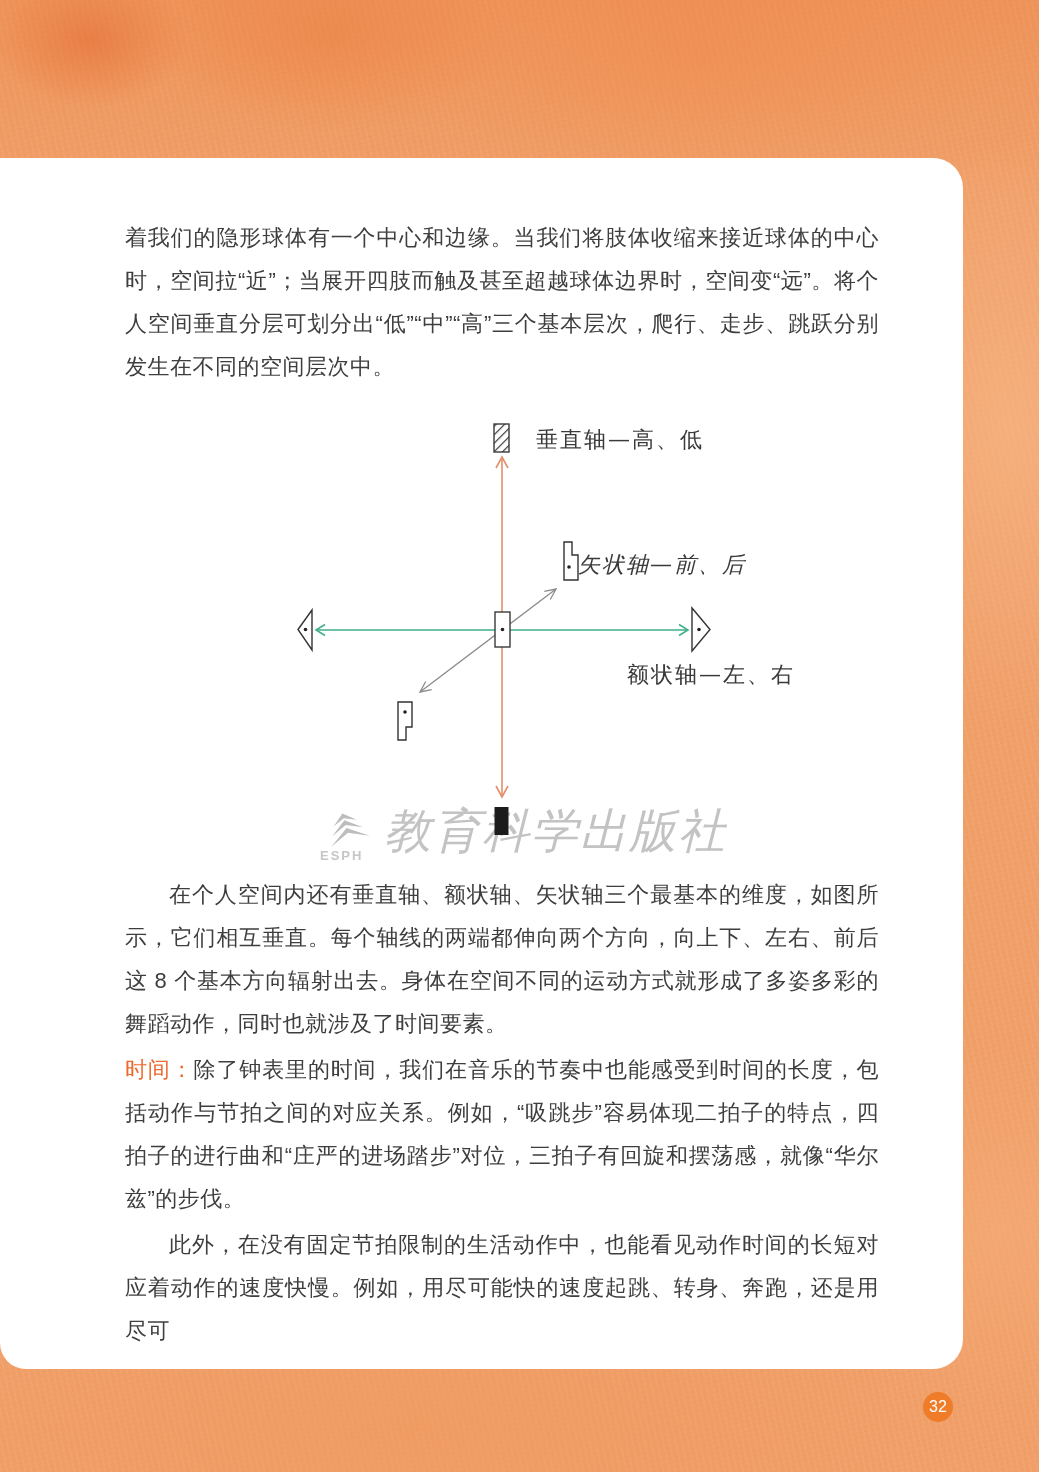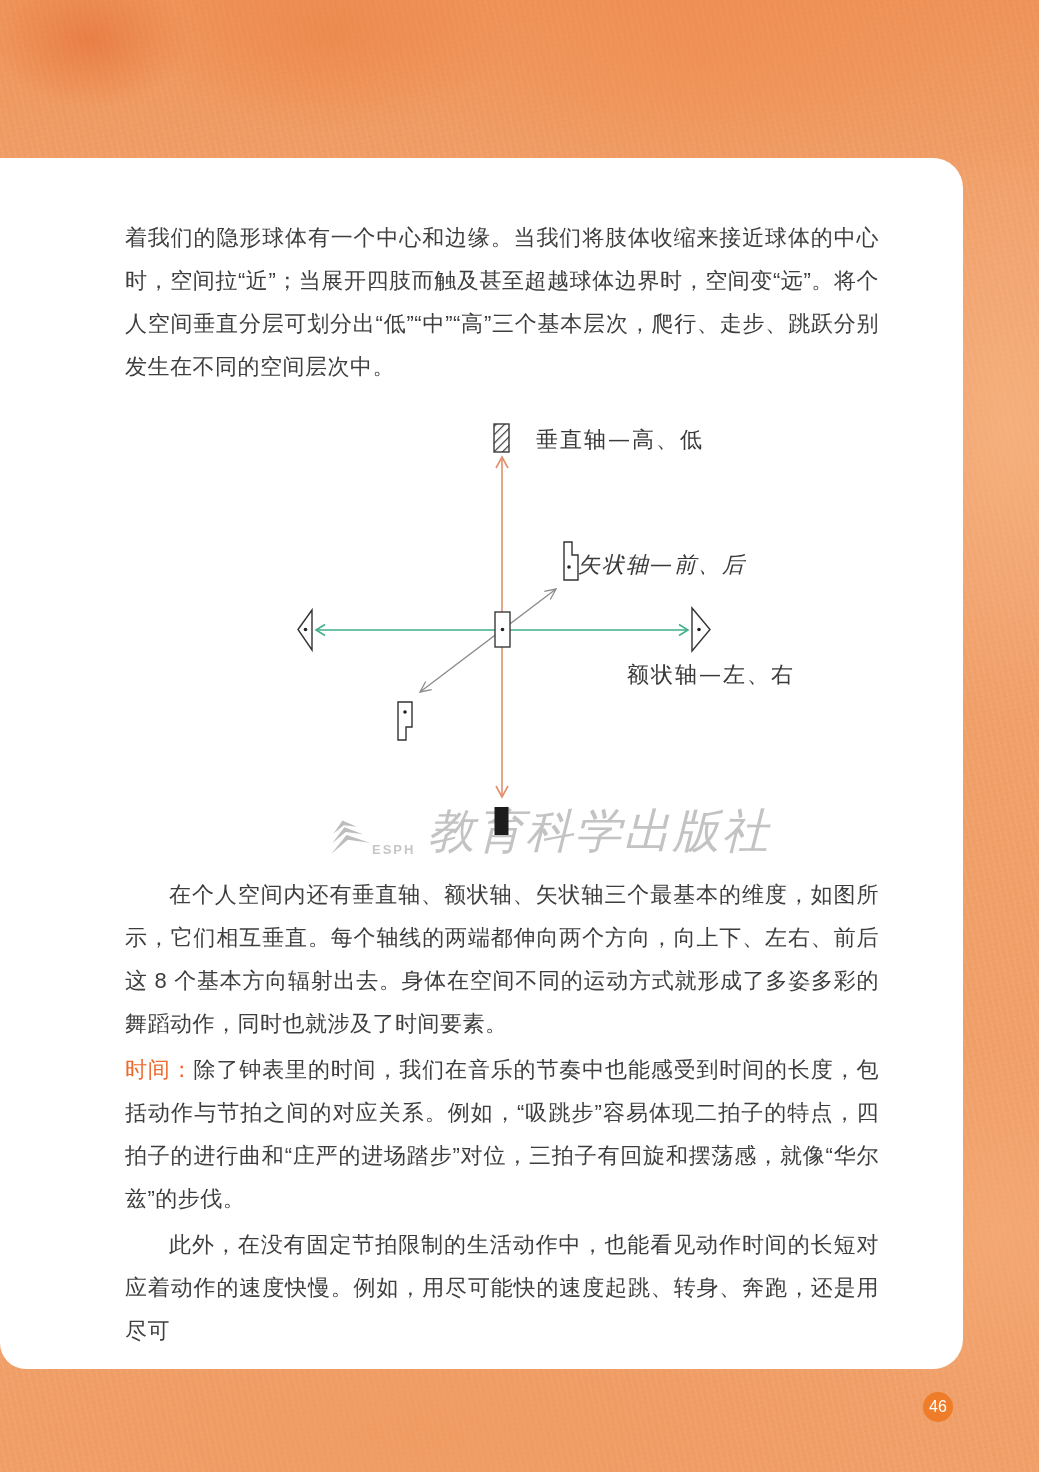--- a/index.html
+++ b/index.html
@@ -37,21 +37,21 @@
     position:absolute; z-index:3; font-family:"DejaVu Serif", serif;
     font-size:22px; color:#3a3a3a; letter-spacing:2px; white-space:nowrap;
   }
   #label-vertical{left:536px; top:425px;}
   #label-sagittal{left:578px; top:550px;font-style:italic;}
   #label-frontal{left:591px; top:660px;margin-left:36px;}
   .watermark{
     position:absolute; left:320px; top:800px; z-index:1;
     display:flex; align-items:center; gap:12px;
   }
-  .wm-logo{display:flex; flex-direction:row; align-items:flex-end;}
+  .wm-logo{display:flex; flex-direction:column; align-items:flex-start;}
   .wm-logo-text{
     font-size:13px; font-weight:bold; color:#c6c6c6; letter-spacing:2px; margin-top:-2px;
   }
   .wm-text{
     font-family:"DejaVu Serif", serif; font-style:italic;
     font-size:47px; color:#c3c3c3; letter-spacing:2px; white-space:nowrap;
   }
   .page-badge{
     position:absolute; left:923px; top:1392px; width:30px; height:30px;
     border-radius:50%; background:#ee7c28; color:#ffffff;
@@ -144,15 +144,15 @@
   </div>
 
   <div class="para" id="para2">在个人空间内还有垂直轴、额状轴、矢状轴三个最基本的维度，如图所示，它们相互垂直。每个轴线的两端都伸向两个方向，向上下、左右、前后这 8 个基本方向辐射出去。身体在空间不同的运动方式就形成了多姿多彩的舞蹈动作，同时也就涉及了时间要素。</div>
 
   <div class="para" id="para4">此外，在没有固定节拍限制的生活动作中，也能看见动作时间的长短对应着动作的速度快慢。例如，用尽可能快的速度起跳、转身、奔跑，还是用尽可</div>
 
   <div class="para" id="para3">
     <span class="time-label">时间：</span><span>除了钟表里的时间，我们在音乐的节奏中也能感受到时间的长度，包括动作与节拍之间的对应关系。例如，“吸跳步”容易体现二拍子的特点，四拍子的进行曲和“庄严的进场踏步”对位，三拍子有回旋和摆荡感，就像“华尔兹”的步伐。</span>
   </div>
 
-  <div class="page-badge">46</div>
+  <div class="page-badge">32</div>
 
 </div>
 
 </body></html>

